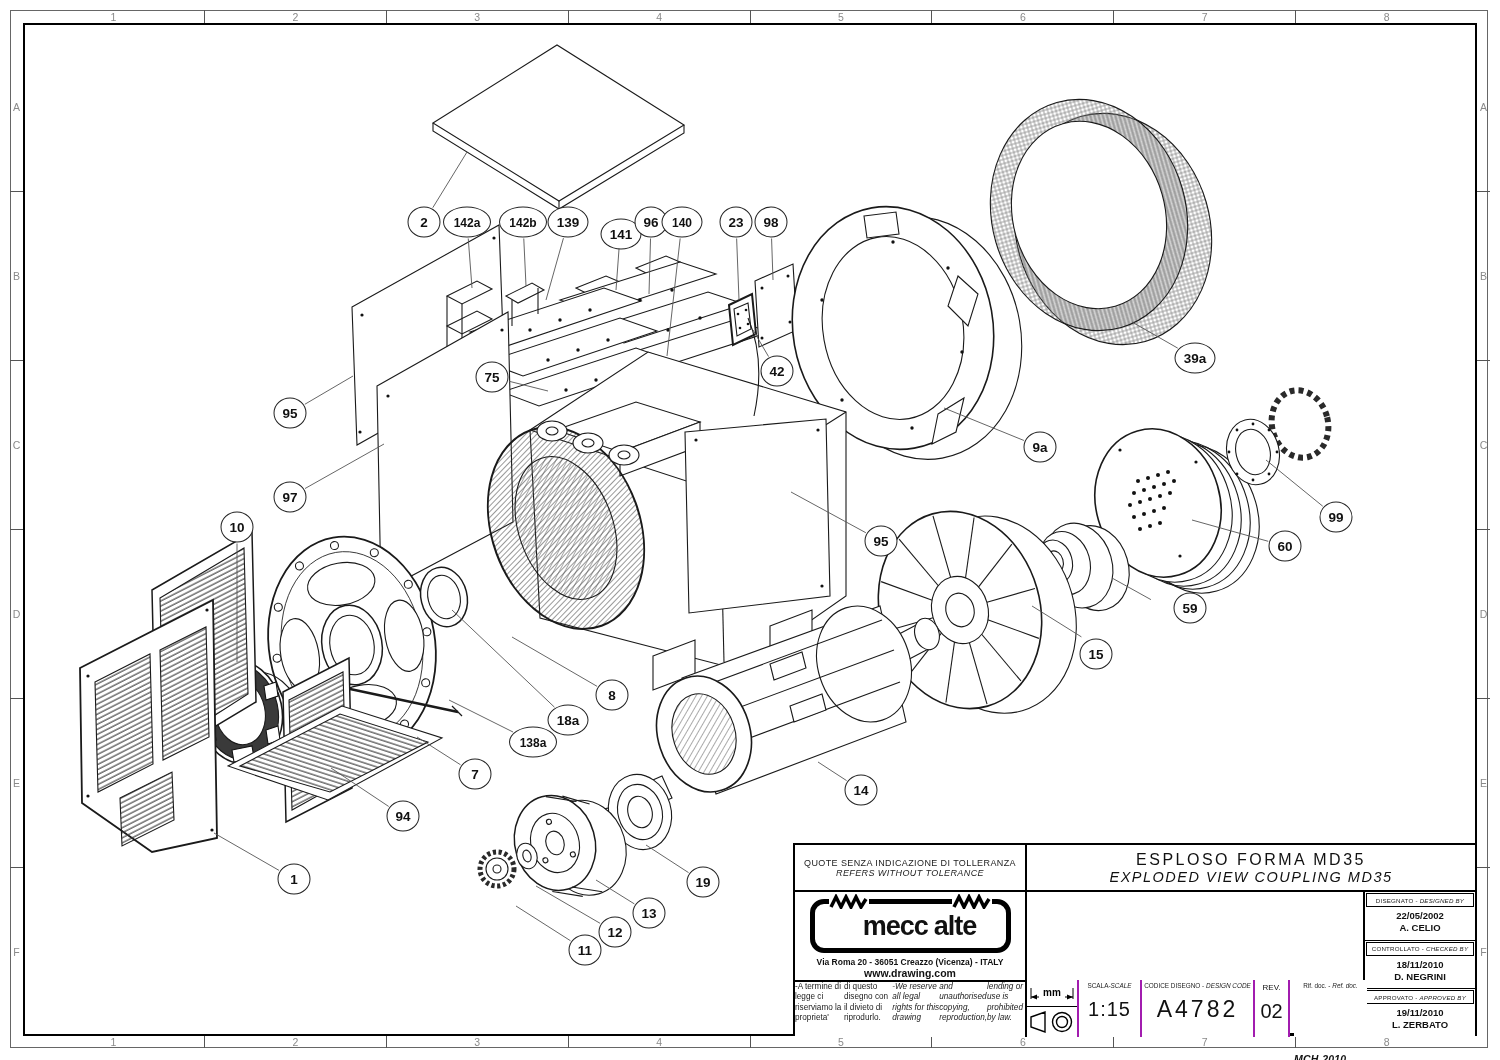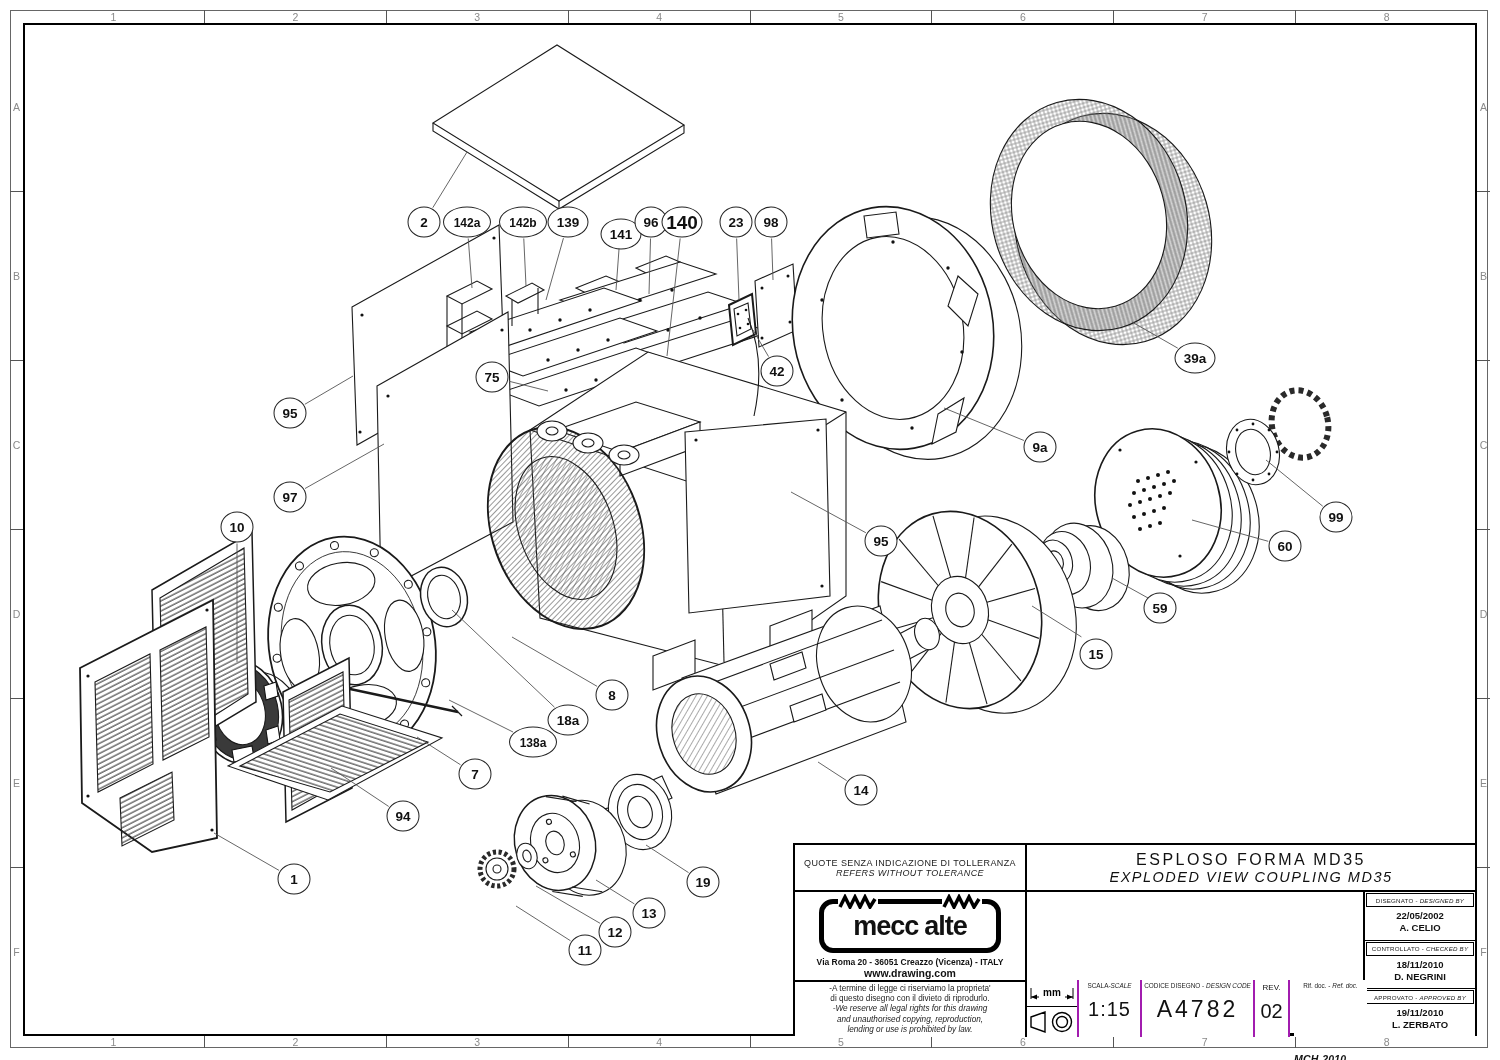--- a/index.html
+++ b/index.html
@@ -34,27 +34,27 @@
       border-bottom:2px solid #000;display:flex;flex-direction:column;
       align-items:center;justify-content:center;font-size:9px;letter-spacing:.4px;color:#222;}
   .tb .ttl{left:232px;top:0;width:448px;height:47px;border-bottom:2px solid #000;
       display:flex;flex-direction:column;align-items:center;justify-content:center;}
   .tb .ttl .l1{font-size:16px;letter-spacing:2.5px;font-weight:500;}
   .tb .ttl .l2{font-size:14.5px;letter-spacing:1.5px;font-style:italic;font-weight:500;}
   .tb .logo-cell{left:0;top:47px;width:232px;height:88px;border-right:2px solid #000;
       display:flex;flex-direction:column;align-items:center;}
   .logo-box{margin-top:7px;width:172px;height:44px;border:5px solid #000;border-radius:14px;
       position:relative;display:flex;align-items:center;justify-content:center;
-      font-weight:bold;font-size:27px;letter-spacing:-1px;background:#fff;}
+      font-weight:bold;font-size:27px;letter-spacing:-1px;background:#fff;padding-left:19px;}
   .logo-box .zz{position:absolute;top:-10px;background:#fff;}
   .logo-box .zz.zl{left:14px;} .logo-box .zz.zr{right:14px;}
   .logo-addr{font-size:8.5px;font-weight:bold;margin-top:4px;}
   .logo-web{font-size:10.5px;font-weight:bold;}
   .tb .legal{left:0;top:135px;width:232px;height:57px;border-right:2px solid #000;
-      border-top:2px solid #000;display:flex;flex-direction:column;align-items:center;
+      border-top:2px solid #000;display:flex;flex-direction:row;
       justify-content:center;font-size:8.2px;color:#222;line-height:1.25;}
   .tb .legal .en{font-style:italic;}
   .tb .subject{left:232px;top:47px;width:336px;height:88px;display:flex;
       flex-direction:column;align-items:center;}
   .tb .subject .s1{margin-top:10px;font-size:17px;letter-spacing:2px;font-weight:500;}
   .tb .subject .s1 .en{font-style:italic;}
   .tb .subject .s2{margin-top:18px;font-size:16px;letter-spacing:2px;font-weight:500;}
   .tb .sign{left:568px;top:47px;width:112px;height:145px;border-left:2px solid #000;
       display:flex;flex-direction:column;}
   .sig-block{flex:1;display:flex;flex-direction:column;align-items:center;}
@@ -507,34 +507,34 @@
       <line x1="570.5040844594429" y1="940.756227771239" x2="516" y2="906" stroke="#555555" stroke-width="0.9"></line>
     </svg>
 
   <div id="balloons">
       <div class="balloon" style="left: 424px; top: 222px; width: 33px; font-size: 13.5px;">2</div>
       <div class="balloon" style="left: 467px; top: 222px; width: 48px; font-size: 12px;">142a</div>
       <div class="balloon" style="left: 523px; top: 222px; width: 48px; font-size: 12px;">142b</div>
       <div class="balloon" style="left: 568px; top: 222px; width: 41px; font-size: 13.5px;">139</div>
       <div class="balloon" style="left: 621px; top: 222px; width: 41px; font-size: 13.5px; margin-top: 12px;">141</div>
       <div class="balloon" style="left: 651px; top: 222px; width: 33px; font-size: 13.5px;">96</div>
-      <div class="balloon" style="left: 682px; top: 222px; width: 41px; font-size: 19px;">140</div>
+      <div class="balloon" style="left: 682px; top: 222px; width: 41px; font-size: 12px;">140</div>
       <div class="balloon" style="left: 736px; top: 222px; width: 33px; font-size: 13.5px;">23</div>
       <div class="balloon" style="left: 771px; top: 222px; width: 33px; font-size: 13.5px;">98</div>
       <div class="balloon" style="left: 290px; top: 413px; width: 33px; font-size: 13.5px;">95</div>
       <div class="balloon" style="left: 290px; top: 497px; width: 33px; font-size: 13.5px;">97</div>
       <div class="balloon" style="left: 237px; top: 527px; width: 33px; font-size: 13.5px;">10</div>
       <div class="balloon" style="left: 492px; top: 377px; width: 33px; font-size: 13.5px;">75</div>
       <div class="balloon" style="left: 777px; top: 371px; width: 33px; font-size: 13.5px;">42</div>
       <div class="balloon" style="left: 1195px; top: 358px; width: 41px; font-size: 13.5px;">39a</div>
       <div class="balloon" style="left: 1040px; top: 447px; width: 33px; font-size: 13.5px;">9a</div>
       <div class="balloon" style="left: 1336px; top: 517px; width: 33px; font-size: 13.5px;">99</div>
       <div class="balloon" style="left: 1285px; top: 546px; width: 33px; font-size: 13.5px;">60</div>
       <div class="balloon" style="left: 881px; top: 541px; width: 33px; font-size: 13.5px;">95</div>
-      <div class="balloon" style="left: 1160px; top: 608px; width: 33px; font-size: 13.5px; text-align: right;">59</div>
+      <div class="balloon" style="left: 1190px; top: 608px; width: 33px; font-size: 13.5px; text-align: right;">59</div>
       <div class="balloon" style="left: 1096px; top: 646px; width: 33px; font-size: 13.5px; margin-top: 8px;">15</div>
       <div class="balloon" style="left: 612px; top: 695px; width: 33px; font-size: 13.5px;">8</div>
       <div class="balloon" style="left: 568px; top: 720px; width: 41px; font-size: 13.5px;">18a</div>
       <div class="balloon" style="left: 533px; top: 742px; width: 48px; font-size: 12px;">138a</div>
       <div class="balloon" style="left: 475px; top: 774px; width: 33px; font-size: 13.5px;">7</div>
       <div class="balloon" style="left: 403px; top: 816px; width: 33px; font-size: 13.5px;">94</div>
       <div class="balloon" style="left: 294px; top: 879px; width: 33px; font-size: 13.5px;">1</div>
       <div class="balloon" style="left: 861px; top: 790px; width: 33px; font-size: 13.5px;">14</div>
       <div class="balloon" style="left: 703px; top: 882px; width: 33px; font-size: 13.5px;">19</div>
       <div class="balloon" style="left: 649px; top: 913px; width: 33px; font-size: 13.5px;">13</div>

